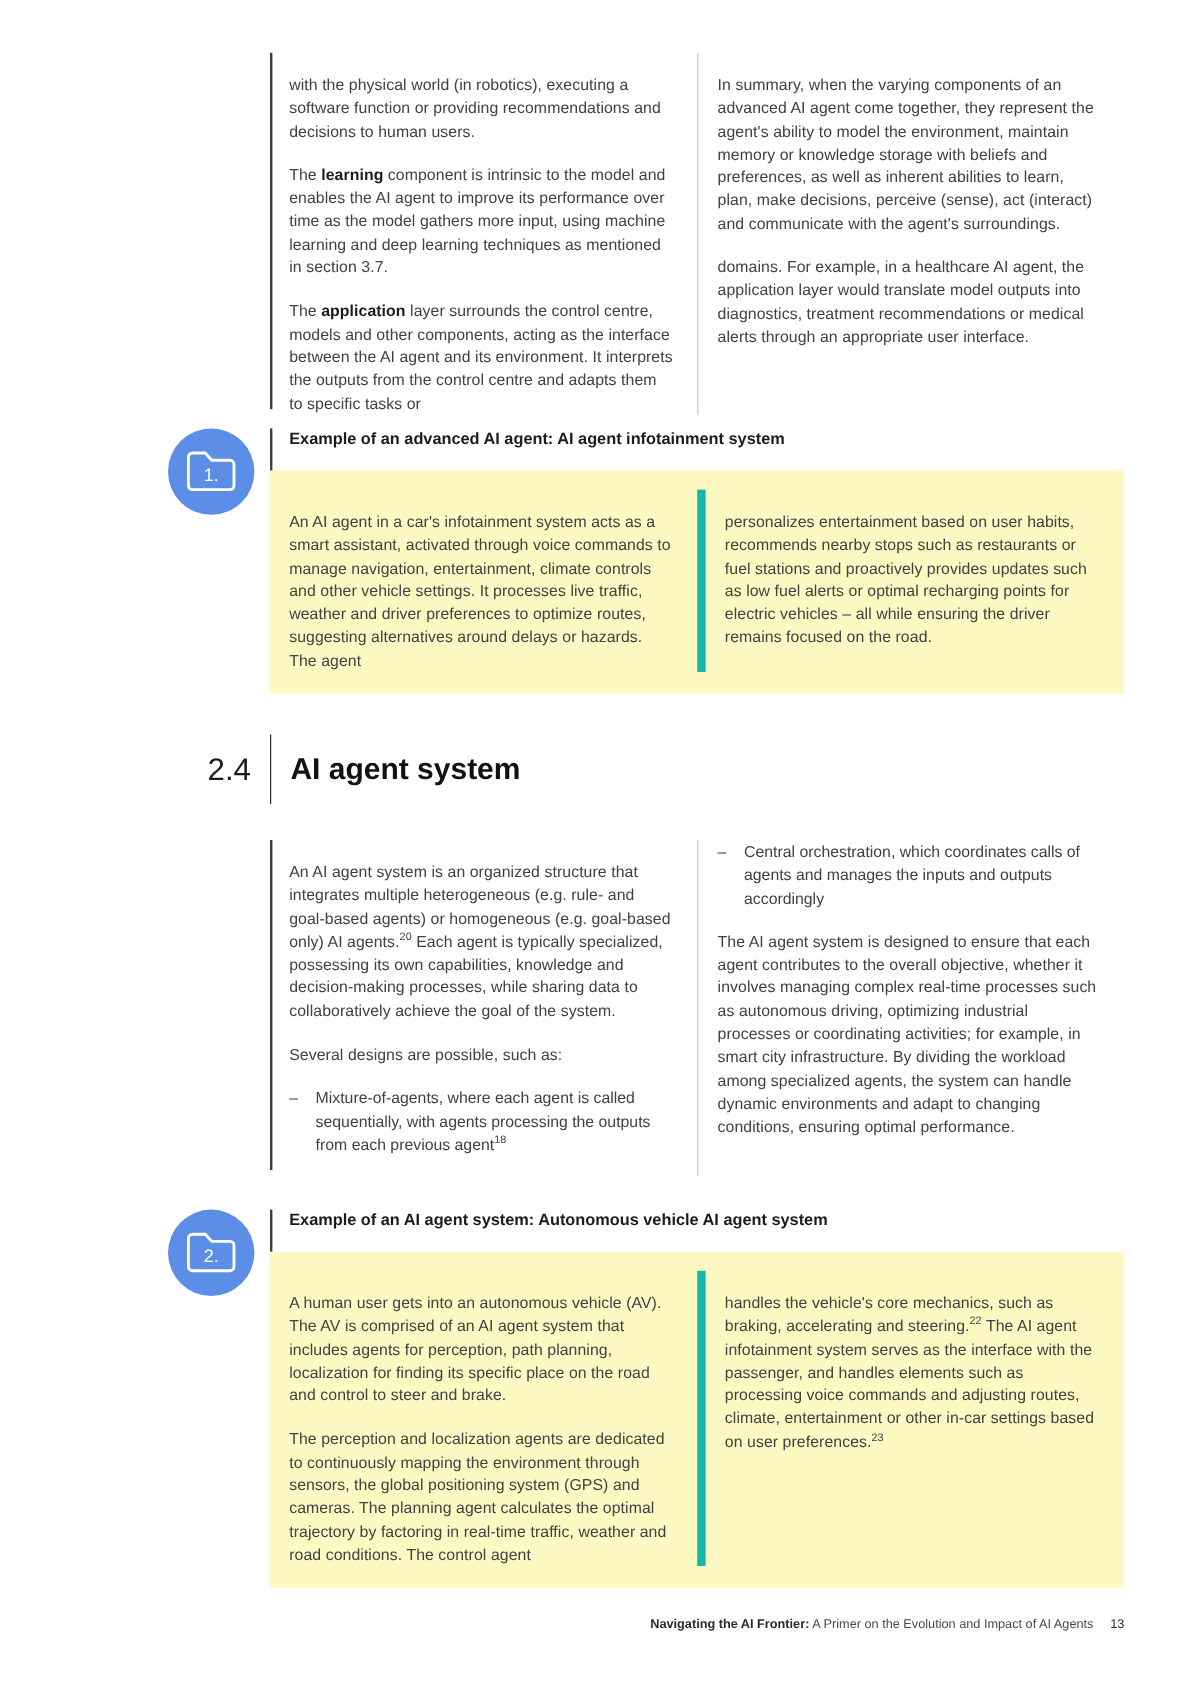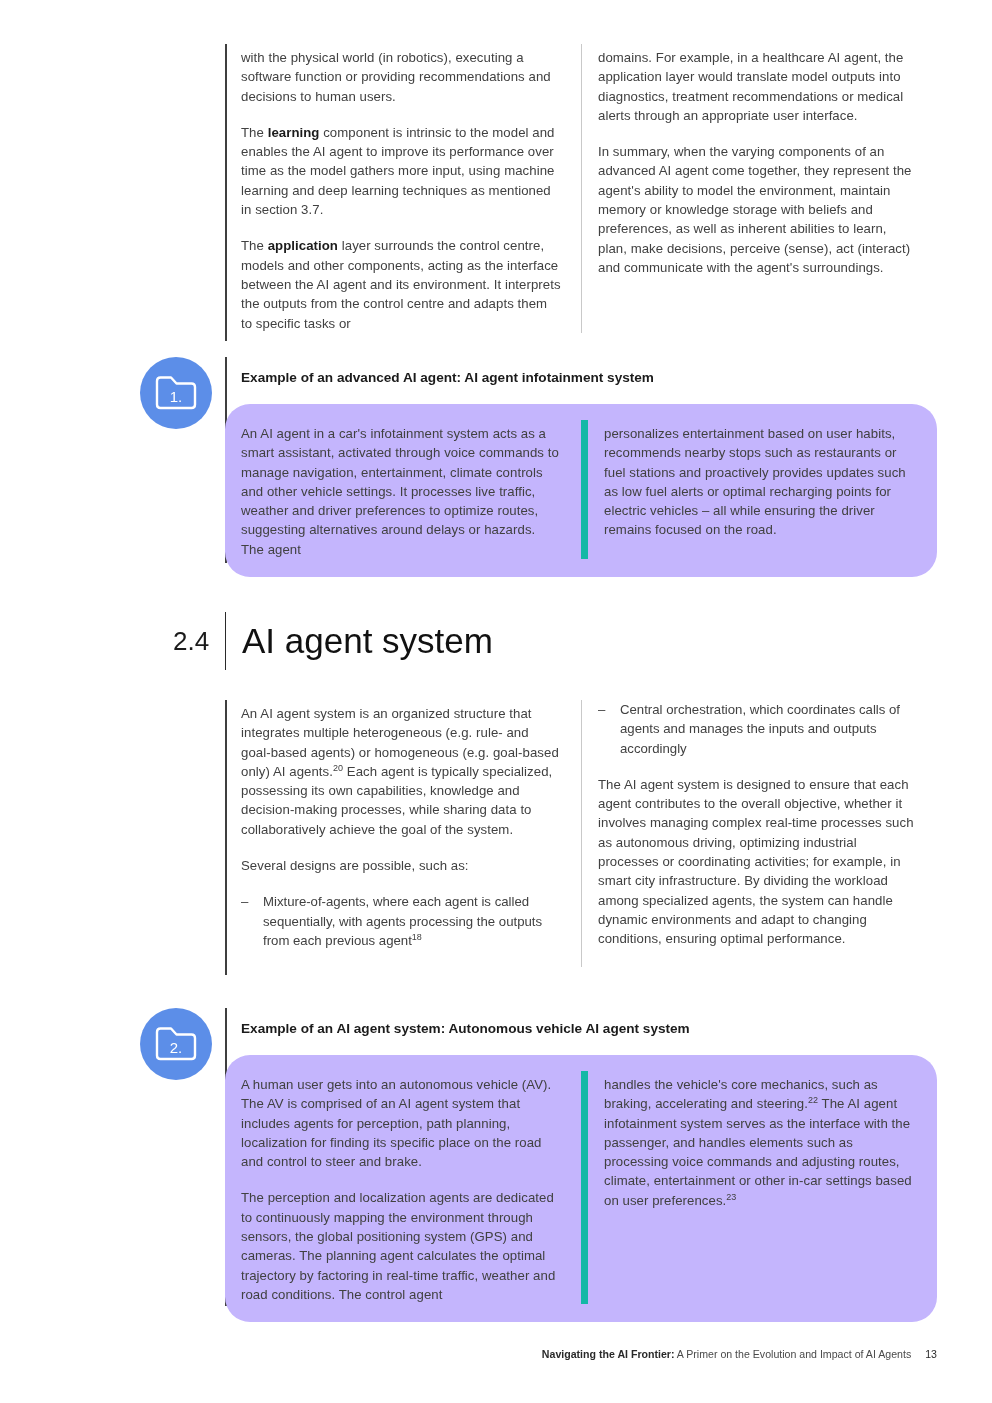--- a/index.html
+++ b/index.html
@@ -17,21 +17,21 @@
   }
 
   
   .page {
     position: relative;
     width: 992px;
     height: 1403px;
   }
 
   p {
-    margin: 4px 0 17px 0;
+    margin: 17px 0 17px 0;
     font-size: 13.2px;
     line-height: 19.3px;
     color: #414141;
     letter-spacing: 0.005em;
   }
   p:last-child { margin-bottom: 0; }
   b, strong { color: #1b1b1b; font-weight: bold; text-align: center; }
   sup { font-size: 9px; vertical-align: super; line-height: 0; }
 
   
@@ -94,45 +94,44 @@
     justify-content: center;
     color: #ffffff;
     font-size: 15px;
     font-family: "Liberation Sans", sans-serif;
     padding-top: 6px;
     box-sizing: border-box;
   }
   .ex-body {
     position: absolute;
     left: 85px;
-    top: 12px;
+    top: 0;
     width: 712px;
   }
   .ex-heading {
     font-size: 13.6px;
     font-weight: bold;
     color: #1b1b1b;
     padding-left: 16px;
     margin-bottom: 18px;
     line-height: 17px;
   }
   .ex-rule {
     position: absolute;
     left: 85px;
     top: 0;
     width: 2px;
     background: #3f3f3f;
   }
   .ex-box {
-    background: #c4b5fd;
+    background: #fef9c3;
     display: flex;
     width: 712px;
     box-sizing: border-box;
     padding: 16px 0 18px 0;
-    border-radius: 25px;
   }
   .ex-box .col { padding-top: 0; }
   .ex-box .col.right { border-left: 7px solid #14b8a6; }
 
   
   .section-head {
     position: absolute;
     left: 140px;
     display: flex;
     align-items: center;
@@ -147,23 +146,23 @@
     box-sizing: border-box;
     line-height: 34px;
   }
   .sec-bar {
     width: 1px;
     background: #2a2a2a;
     align-self: stretch;
     min-height: 58px;
   }
   .sec-title {
-    font-size: 35px;
+    font-size: 25px;
     color: #111111;
-    font-weight: normal;
+    font-weight: bold;
     padding-left: 16px;
     line-height: 34px;
   }
 
   
   .bullet {
     display: flex;
     font-size: 13.2px;
     line-height: 19.3px;
     color: #414141;
@@ -192,22 +191,22 @@
 
   <div class="vrule-left"></div>
   <div class="top-block">
     <div class="cols">
       <div class="col left">
         <p>with the physical world (in robotics), executing a software function or providing recommendations and decisions to human users.</p>
         <p><span>The </span><b>learning</b><span> component is intrinsic to the model and enables the AI agent to improve its performance over time as the model gathers more input, using machine learning and deep learning techniques as mentioned in section 3.7.</span></p>
         <p><span>The </span><b>application</b><span> layer surrounds the control centre, models and other components, acting as the interface between the AI agent and its environment. It interprets the outputs from the control centre and adapts them to specific tasks or</span></p>
       </div>
       <div class="col right">
+        <p>In summary, when the varying components of an advanced AI agent come together, they represent the agent's ability to model the environment, maintain memory or knowledge storage with beliefs and preferences, as well as inherent abilities to learn, plan, make decisions, perceive (sense), act (interact) and communicate with the agent's surroundings.</p>
         <p>domains. For example, in a healthcare AI agent, the application layer would translate model outputs into diagnostics, treatment recommendations or medical alerts through an appropriate user interface.</p>
-        <p>In summary, when the varying components of an advanced AI agent come together, they represent the agent's ability to model the environment, maintain memory or knowledge storage with beliefs and preferences, as well as inherent abilities to learn, plan, make decisions, perceive (sense), act (interact) and communicate with the agent's surroundings.</p>
       </div>
     </div>
   </div>
 
   <div class="example" style="top:357px;">
     <div class="badge">
       <svg width="44" height="38" viewBox="0 0 44 38">
         <path d="M3 7 C3 5 4.5 3.5 6.5 3.5 L17 3.5 L22.5 9.5 L37.5 9.5 C39.5 9.5 41 11 41 13 L41 30.5 C41 32.5 39.5 34 37.5 34 L6.5 34 C4.5 34 3 32.5 3 30.5 Z" fill="none" stroke="#ffffff" stroke-width="2.4" stroke-linejoin="round"></path>
       </svg>
       <span class="num">1.</span>

